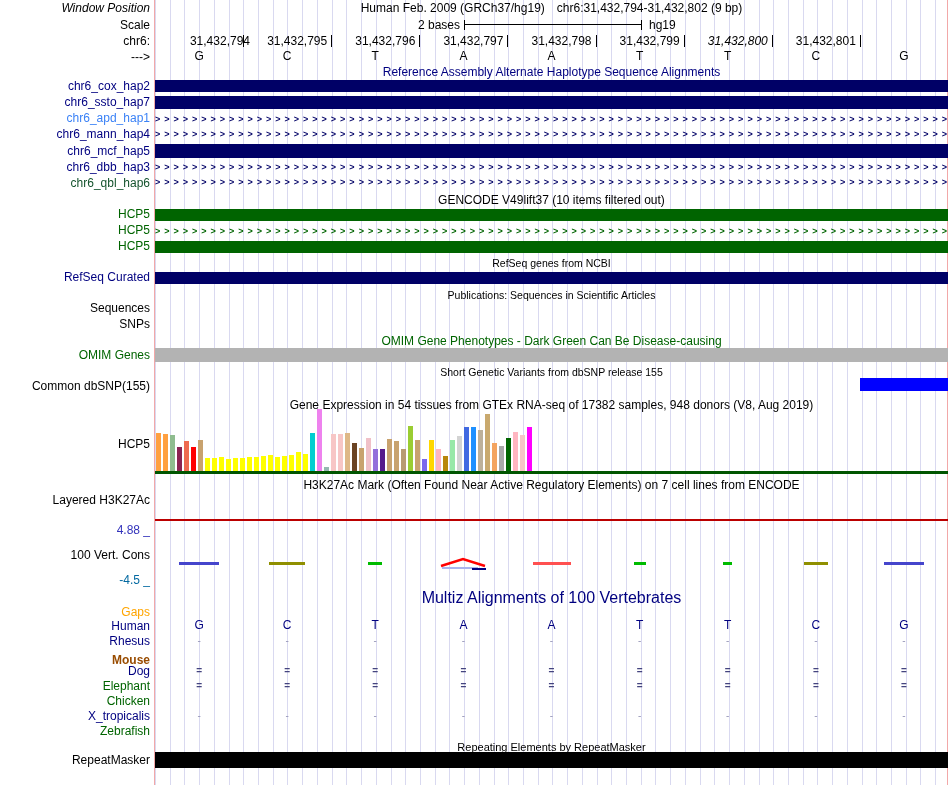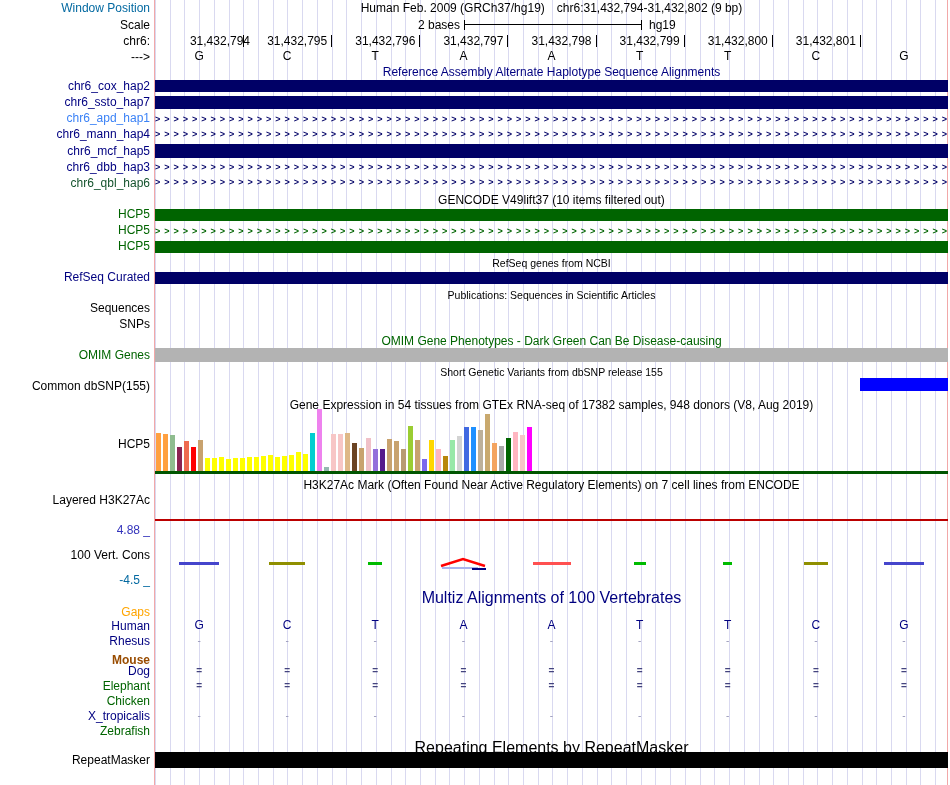--- a/index.html
+++ b/index.html
@@ -25,21 +25,21 @@
   .gbar { position:absolute; width:5px; }
   svg { position:absolute; overflow:visible; }
 </style>
 </head>
 <body>
 
 <div id="browser">
     <div class="grid" style="left: 155px; width: 793px;"></div>
     <div class="vline" style="left: 154px;"></div>
     <div class="vline" style="left: 947px;"></div>
-    <div class="lbl" style="top: 2px; color: #0369a1;">Window Position</div>
+    <div class="lbl" style="top: 2px; color: #000000; font-style: italic;">Window Position</div>
     <div class="lbl" style="top: 19px; color: rgb(0, 0, 0);">Scale</div>
     <div class="lbl" style="top: 35px; color: rgb(0, 0, 0);">chr6:</div>
     <div class="lbl" style="top: 51px; color: rgb(0, 0, 0);">---&gt;</div>
     <div class="lbl" style="top: 80px; color: rgb(0, 0, 128);">chr6_cox_hap2</div>
     <div class="lbl" style="top: 96px; color: rgb(0, 0, 128);">chr6_ssto_hap7</div>
     <div class="lbl" style="top: 112px; color: #3b82f6; text-align: center;">chr6_apd_hap1</div>
     <div class="lbl" style="top: 128px; color: rgb(0, 0, 128);">chr6_mann_hap4</div>
     <div class="lbl" style="top: 145px; color: rgb(0, 0, 128);">chr6_mcf_hap5</div>
     <div class="lbl" style="top: 161px; color: rgb(0, 0, 128);">chr6_dbb_hap3</div>
     <div class="lbl" style="top: 177px; color: #14532d;">chr6_qbl_hap6</div>
@@ -59,40 +59,40 @@
     <div class="lbl" style="top: 754px; color: rgb(0, 0, 0);">RepeatMasker</div>
     <div class="title" style="top: 66px; color: rgb(0, 0, 128); font-size: 12px;">Reference Assembly Alternate Haplotype Sequence Alignments</div>
     <div class="title" style="top: 194px; color: rgb(0, 0, 0); font-size: 12px;">GENCODE V49lift37 (10 items filtered out)</div>
     <div class="title" style="top: 257px; color: rgb(0, 0, 0); font-size: 10.5px;">RefSeq genes from NCBI</div>
     <div class="title" style="top: 289px; color: rgb(0, 0, 0); font-size: 10.5px;">Publications: Sequences in Scientific Articles</div>
     <div class="title" style="top: 335px; color: rgb(0, 100, 0); font-size: 12px;">OMIM Gene Phenotypes - Dark Green Can Be Disease-causing</div>
     <div class="title" style="top: 366px; color: rgb(0, 0, 0); font-size: 10.5px;">Short Genetic Variants from dbSNP release 155</div>
     <div class="title" style="top: 399px; color: rgb(0, 0, 0); font-size: 12px;">Gene Expression in 54 tissues from GTEx RNA-seq of 17382 samples, 948 donors (V8, Aug 2019)</div>
     <div class="title" style="top: 479px; color: rgb(0, 0, 0); font-size: 12px;">H3K27Ac Mark (Often Found Near Active Regulatory Elements) on 7 cell lines from ENCODE</div>
     <div class="title" style="top: 591px; color: rgb(0, 0, 128); font-size: 16px;">Multiz Alignments of 100 Vertebrates</div>
-    <div class="title" style="top: 741px; color: rgb(0, 0, 0); font-size: 16px;">Repeating Elements by RepeatMasker</div>
+    <div class="title" style="top: 741px; color: rgb(0, 0, 0); font-size: 11px;">Repeating Elements by RepeatMasker</div>
     <div class="title" style="top: 2px; color: rgb(0, 0, 0);">Human Feb. 2009 (GRCh37/hg19) chr6:31,432,794-31,432,802 (9 bp)</div>
     <div class="num" style="top: 19px; left: 365px; width: 95px;">2 bases</div>
     <div class="scalebar" style="top: 20px; left: 464px; width: 178px; height: 10px;">
       <div class="mid"></div>
     </div>
     <div class="num" style="top: 19px; left: 649px; text-align: left;">hg19</div>
     <div class="num" style="top: 35px; left: 166px; width: 84px;">31,432,794</div>
     <div class="tick" style="top: 35px; left: 243.111px; height: 12px;"></div>
     <div class="num" style="top: 35px; left: 243.222px; width: 84px;">31,432,795</div>
     <div class="tick" style="top: 35px; left: 331.222px; height: 12px;"></div>
     <div class="num" style="top: 35px; left: 331.333px; width: 84px;">31,432,796</div>
     <div class="tick" style="top: 35px; left: 419.333px; height: 12px;"></div>
     <div class="num" style="top: 35px; left: 419.444px; width: 84px;">31,432,797</div>
     <div class="tick" style="top: 35px; left: 507.444px; height: 12px;"></div>
     <div class="num" style="top: 35px; left: 507.556px; width: 84px;">31,432,798</div>
     <div class="tick" style="top: 35px; left: 595.556px; height: 12px;"></div>
     <div class="num" style="top: 35px; left: 595.667px; width: 84px;">31,432,799</div>
     <div class="tick" style="top: 35px; left: 683.667px; height: 12px;"></div>
-    <div class="num" style="top: 35px; left: 683.778px; width: 84px;">31,432,800</div>
+    <div class="num" style="top: 35px; left: 683.778px; width: 84px; font-style: italic;">31,432,800</div>
     <div class="tick" style="top: 35px; left: 771.778px; height: 12px;"></div>
     <div class="num" style="top: 35px; left: 771.889px; width: 84px;">31,432,801</div>
     <div class="tick" style="top: 35px; left: 859.889px; height: 12px;"></div>
     <div class="cell" style="top: 50px; left: 155px; width: 88.1111px; color: rgb(0, 0, 0);">G</div>
     <div class="cell" style="top: 50px; left: 243.111px; width: 88.1111px; color: rgb(0, 0, 0);">C</div>
     <div class="cell" style="top: 50px; left: 331.222px; width: 88.1111px; color: rgb(0, 0, 0);">T</div>
     <div class="cell" style="top: 50px; left: 419.333px; width: 88.1111px; color: rgb(0, 0, 0);">A</div>
     <div class="cell" style="top: 50px; left: 507.444px; width: 88.1111px; color: rgb(0, 0, 0);">A</div>
     <div class="cell" style="top: 50px; left: 595.556px; width: 88.1111px; color: rgb(0, 0, 0);">T</div>
     <div class="cell" style="top: 50px; left: 683.667px; width: 88.1111px; color: rgb(0, 0, 0);">T</div>

